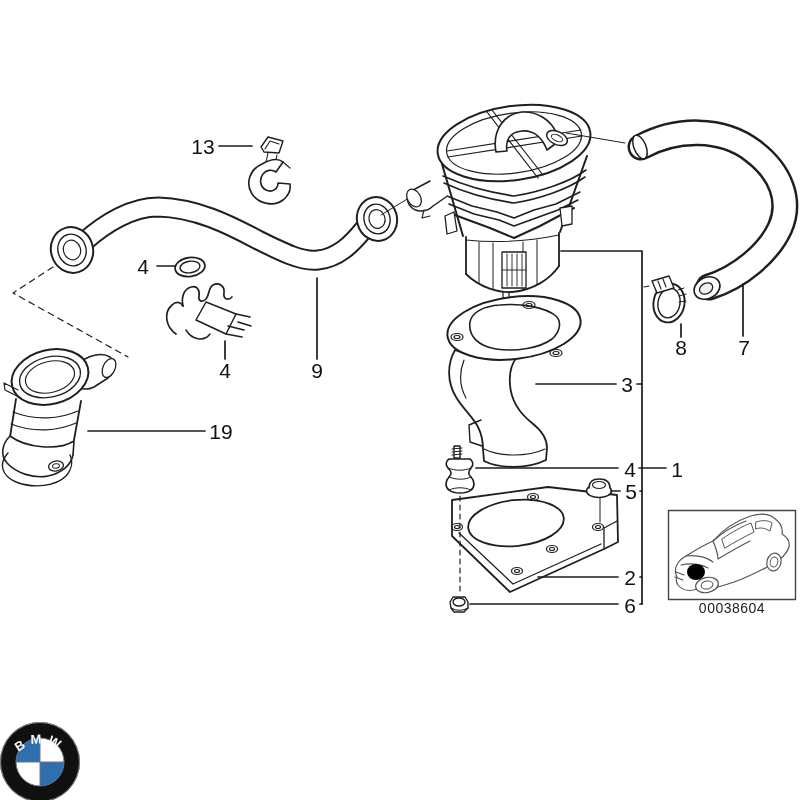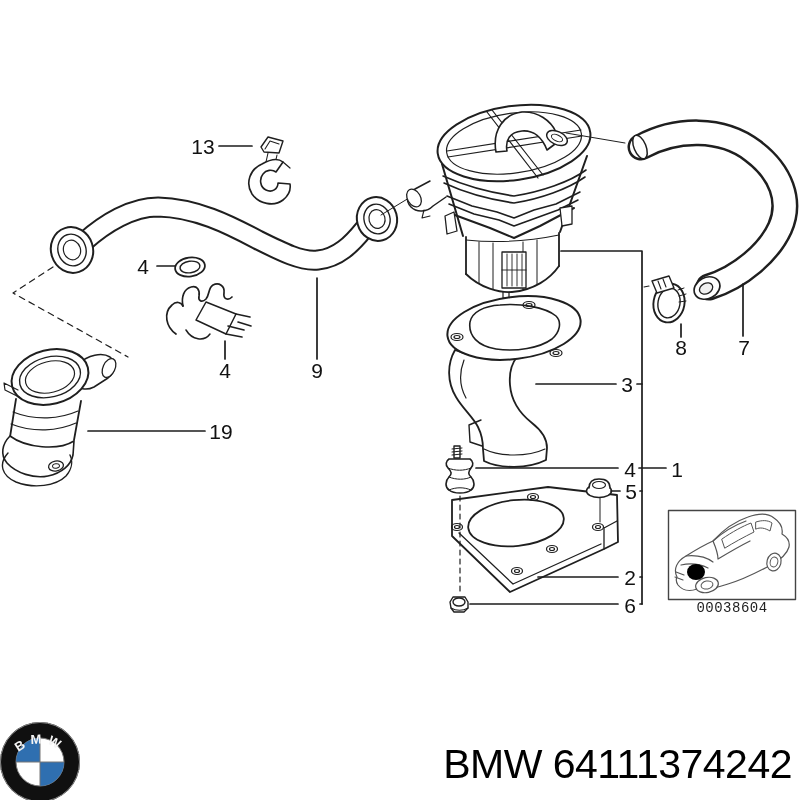--- a/index.html
+++ b/index.html
@@ -2,21 +2,21 @@
 <html><head>
 <meta charset="utf-8">
 <style>
   html,body{margin:0;padding:0;width:800px;height:800px;background:#fff;overflow:hidden;
             font-family:"Liberation Sans", sans-serif;}
   #stage{position:relative;width:800px;height:800px;background:#fff;}
   #diagram-svg{position:absolute;left:0;top:0;}
   .callout{position:absolute;transform:translate(-50%,-50%);font-weight:normal;
            font-size:21px;color:#111;line-height:1;white-space:nowrap;}
   .thumb-code{position:absolute;left:668px;top:600px;width:128px;text-align:center;
-              font-size:14px;letter-spacing:.5px;color:#222;font-family:Liberation Mono, monospace;}
+              font-size:14px;letter-spacing:.5px;color:#222;}
   #footer-title{position:absolute;top:741px;right:8px;font-size:41px;color:#000;
                 letter-spacing:-0.5px;white-space:nowrap;}
   #brand-logo{position:absolute;left:-1px;top:721px;}
 </style>
 </head>
 <body>
 
 <div id="stage">
 
   <svg id="diagram-svg" width="800" height="720" viewBox="0 0 800 720" fill="none" stroke="#1f1f1f" stroke-linecap="round" stroke-linejoin="round">
@@ -260,15 +260,14 @@
     <circle cx="41" cy="41" r="39.5" fill="none" stroke="#8a8a8a" stroke-width="1"></circle>
     <circle cx="41" cy="41" r="24" fill="#ffffff" stroke="#777" stroke-width="1"></circle>
     <path d="M41,41 L17,41 A24,24 0 0 1 41,17 Z" fill="#2f6fb0"></path>
     <path d="M41,41 L65,41 A24,24 0 0 1 41,65 Z" fill="#2f6fb0"></path>
     <path d="M41,17 V65 M17,41 H65" stroke="#777" stroke-width="1" fill="none"></path>
     <path id="logo-arc" d="M 13,44 A 29,29 0 0 1 69,44" fill="none"></path>
     <text font-size="13" font-weight="bold" fill="#f5f5f5" letter-spacing="5" font-family="Liberation Sans, sans-serif" text-anchor="middle">
       <textPath href="#logo-arc" startOffset="50%">BMW</textPath>
     </text>
   </svg>
-  <div id="footer-title">BMW 64111374242</div>
 
 </div>
 
 </body></html>

